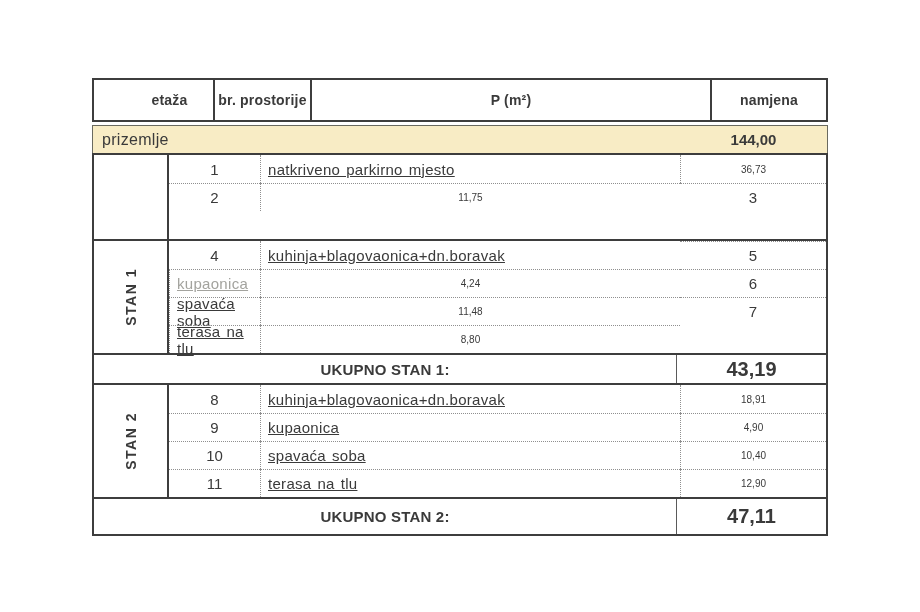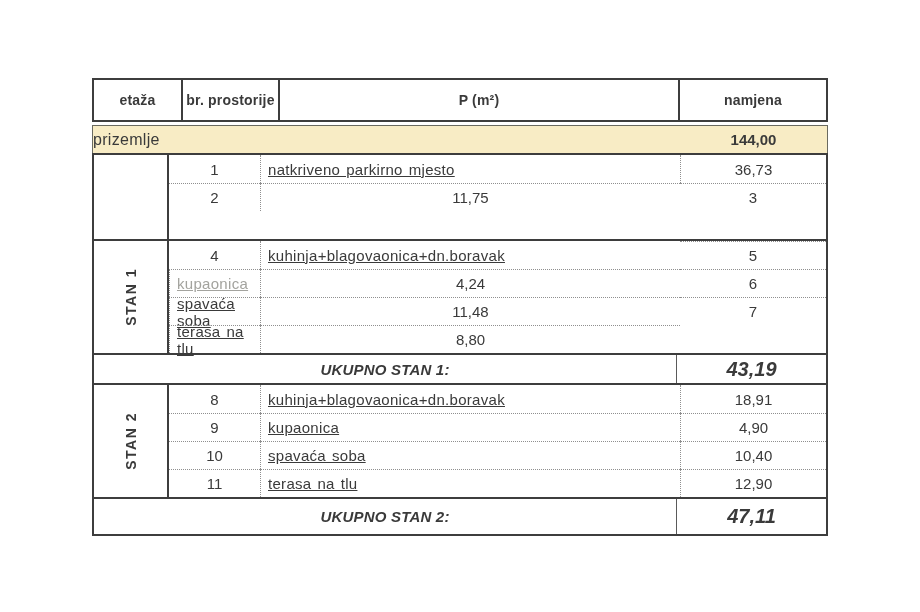--- a/index.html
+++ b/index.html
@@ -7,63 +7,63 @@
     width:920px;height:612px;position:relative;overflow:hidden;
     background:var(--page-bg,#ffffff);
     font-family:"Liberation Sans",sans-serif;
     color:var(--text,#3a3a3a);
   }
   .tablewrap{position:absolute;left:92px;top:78px;width:736px;}
 
   
   .hdr{
     display:grid;grid-template-columns:89px 97px 400px 1fr;height:44px;
-    box-sizing:border-box;border:2px solid var(--border-dark,#3d3d3d);background:#fff;
+    box-sizing:border-box;border:2px solid var(--border-dark,#3d3d3d);background:#fff;padding-left:32px;
   }
   .hcell{
     display:flex;align-items:center;justify-content:center;
     font-weight:bold;font-size:14px;letter-spacing:0.2px;
     border-right:2px solid var(--border-dark,#3d3d3d);
   }
   .hcell:last-child{border-right:none;}
 
   
   .band{
     margin-top:3px;height:29px;box-sizing:border-box;
     border:1px solid #6a6a60;background:var(--band-bg,#f8ecc5);
     display:grid;grid-template-columns:1fr 147px;align-items:center;
   }
-  .band-label{padding-left:0;font-size:16px;letter-spacing:0.3px;}
+  .band-label{padding-left:9px;font-size:16px;letter-spacing:0.3px;}
   .band-value{text-align:center;font-weight:bold;font-size:15px;}
 
   
   .block{
     display:grid;grid-template-columns:75px 91px 420px 1fr;grid-auto-rows:28px;
     box-sizing:border-box;border:2px solid var(--border-dark,#3d3d3d);background:#fff;
   }
   .mt1{margin-top:-1px;} .mt2{margin-top:-2px;}
   .side{grid-column:1;border-right:2px solid var(--border-dark,#3d3d3d);
         display:flex;align-items:center;justify-content:center;}
   .rows3 .side{grid-row:1 / span 3;}
   .rows4 .side{grid-row:1 / span 4;}
   .vlabel{writing-mode:vertical-rl;transform:rotate(180deg);
           font-weight:bold;font-size:14px;letter-spacing:1.5px;}
   .num{display:flex;align-items:center;justify-content:center;font-size:15px;}
   .nm{display:flex;align-items:center;padding-left:7px;font-size:15px;
       letter-spacing:0.3px;word-spacing:1.5px;
       border-left:1px dotted var(--border-dotted,#8f8f8f);text-decoration:underline;}
-  .val{display:flex;align-items:center;justify-content:center;font-size:15px;
+  .val{display:flex;align-items:center;justify-content:center;font-size:10px;
        border-left:1px dotted var(--border-dotted,#8f8f8f);}
   .tb{border-top:1px dotted var(--border-dotted,#8f8f8f);}
   .muted{color:var(--text-muted,#a3a39e);}
 
   
   .total{
     display:grid;grid-template-columns:1fr 150px;height:32px;box-sizing:border-box;
-    border:2px solid var(--border-dark,#3d3d3d);background:#fff;align-items:stretch;font-style:italic;
+    border:2px solid var(--border-dark,#3d3d3d);background:#fff;align-items:stretch;
   }
   .total.short{height:39px;}
   .tlabel{display:flex;align-items:center;justify-content:center;
           font-weight:bold;font-size:15px;letter-spacing:0.2px;}
   .tval{display:flex;align-items:center;justify-content:center;
         font-weight:bold;font-size:20px;border-left:1px solid #5a5a5a;}
 </style>
 </head>
 <body>
 

